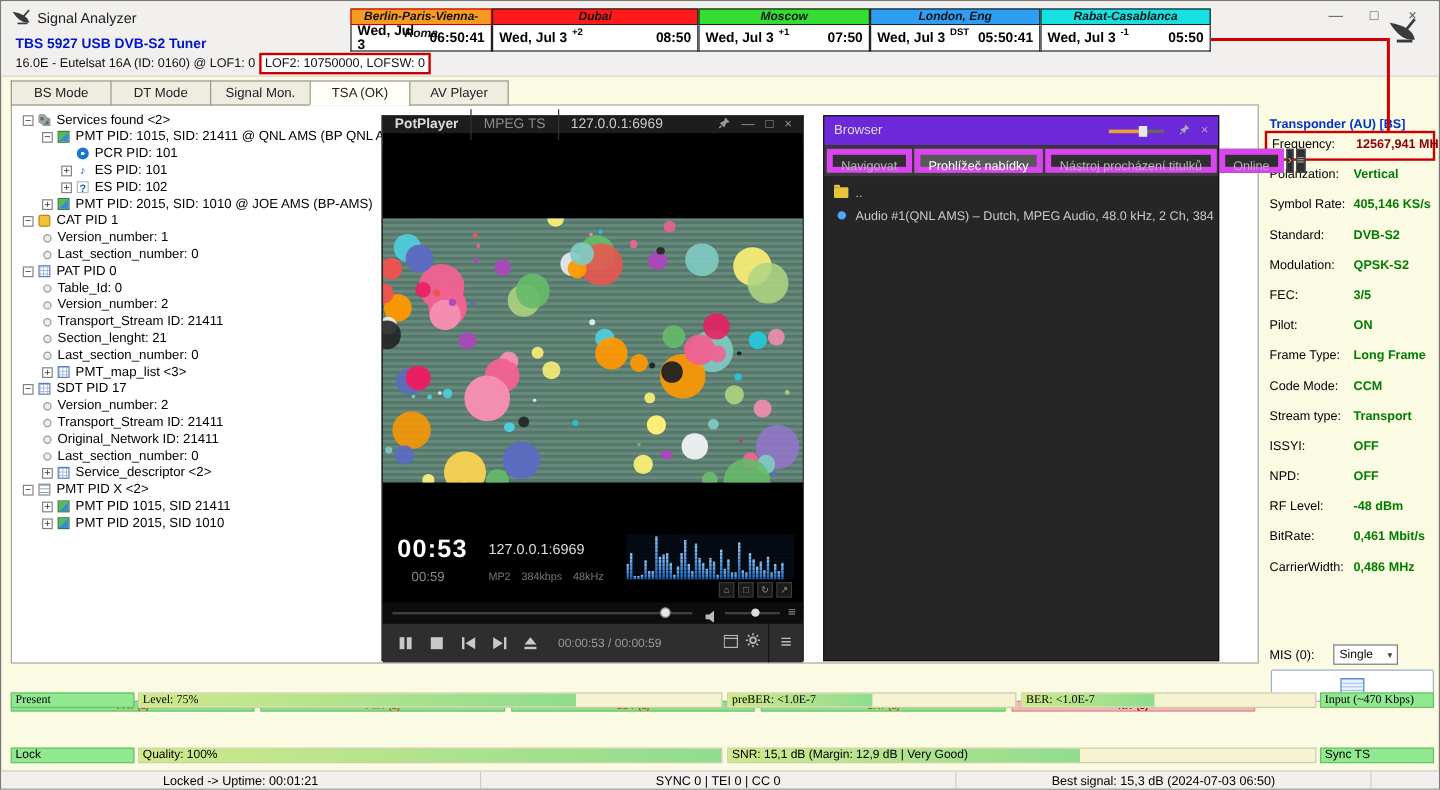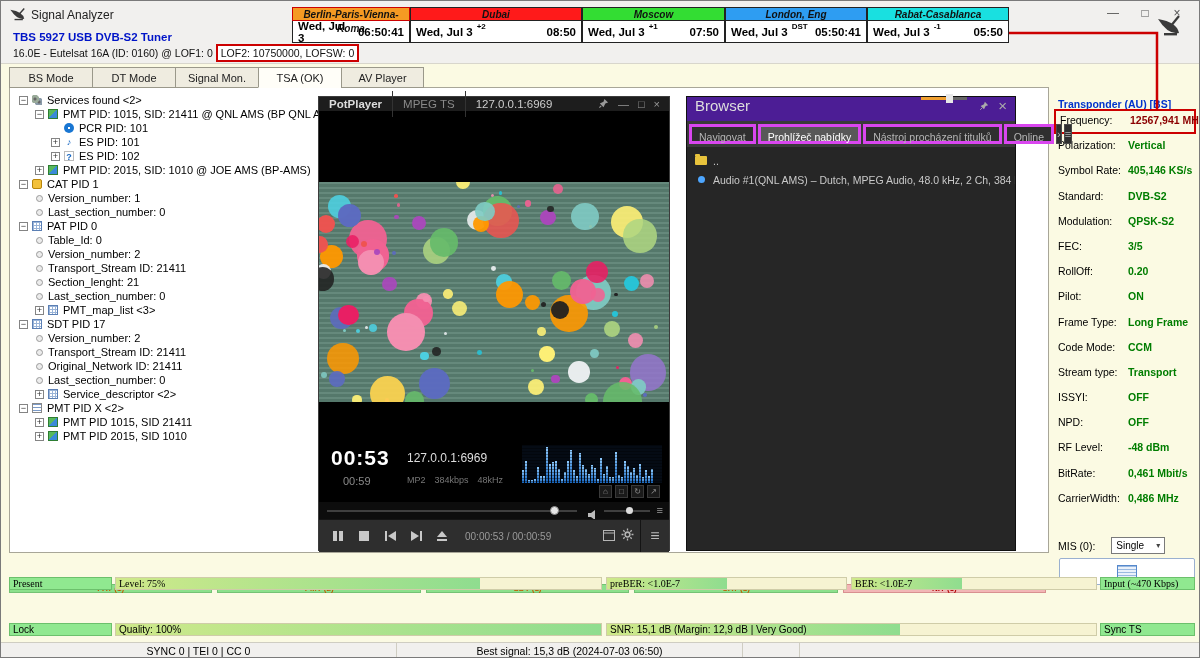--- a/index.html
+++ b/index.html
@@ -85,26 +85,26 @@
   .seek-menu{position:absolute;right:6px;top:2px;color:#9a9a9a;font-size:11px;}
   .controls{position:absolute;left:0;top:422px;width:100%;height:33px;background:#2e2e2e;border-top:1px solid #141414;
             display:flex;align-items:center;box-sizing:border-box;}
   .cbtn{width:26px;height:26px;display:flex;align-items:center;justify-content:center;color:#c8c8c8;flex:none;}
   .cbtn:first-child{margin-left:6px;}
   .ctrl-time{font-size:10px;color:#9a9a9a;margin-left:10px;white-space:nowrap;}
   .right-icons{margin-left:auto;display:flex;align-items:center;gap:6px;color:#b5b5b5;}
   .menu-btn{width:28px;height:32px;border-left:1px solid #141414;display:flex;align-items:center;justify-content:center;color:#bbb;margin-left:6px;}
   
   .browser{position:absolute;left:685px;top:95px;width:330px;height:455px;background:#262626;border:1px solid #101010;box-sizing:border-box;z-index:4;}
-  .browser-titlebar{height:24px;background:#4c1d95;display:flex;align-items:flex-start;color:#ddd;font-size:15px;padding:0 8px;box-sizing:border-box;}
+  .browser-titlebar{height:24px;background:#6d28d9;display:flex;align-items:center;color:#ddd;font-size:11px;padding:0 8px;box-sizing:border-box;}
   .b-slider{margin-left:auto;width:46px;height:3px;background:linear-gradient(to right,#f0a030 0 60%,#666 60%);position:relative;margin-right:12px;}
   .b-knob{position:absolute;left:25px;top:-3px;width:7px;height:9px;background:#e8e8e8;}
   .b-icons{display:flex;gap:9px;color:#aaa;align-items:center;}
   .browser-tabs{height:26px;background:#3a3a3a;display:flex;align-items:center;padding:0 2px;gap:2px;}
-  .btab{height:20px;line-height:20px;padding:0 7px;font-size:10.5px;color:#b5b5b5;background:#2f2f2f;border:3px solid #d946ef;white-space:nowrap;box-sizing:border-box;}
+  .btab{height:20px;line-height:20px;padding:0 7px;font-size:10.5px;color:#b5b5b5;background:#2f2f2f;border:5px solid #d946ef;white-space:nowrap;box-sizing:border-box;}
   .btab.active{background:#585858;color:#fff;}
   .bsmall{width:18px;height:20px;line-height:18px;text-align:center;background:#2f2f2f;border:1px solid #4a4a4a;color:#b5b5b5;box-sizing:border-box;font-size:11px;}
   .browser-content{position:absolute;left:0;top:50px;right:0;bottom:0;background:#262626;padding-top:4px;}
   .bitem{display:flex;align-items:center;height:19px;padding:0 8px;color:#c9c9c9;font-size:10.5px;white-space:nowrap;overflow:hidden;}
   .fold{width:12px;height:9px;background:#e8c33c;border-radius:1px;position:relative;margin-right:6px;flex:none;}
   .fold:before{content:"";position:absolute;left:0;top:-2px;width:5px;height:2px;background:#e8c33c;border-radius:1px 1px 0 0;}
   .adot{width:7px;height:7px;border-radius:50%;background:#4da6ff;margin:0 8px 0 3px;flex:none;}
   
   .tp-title{position:absolute;left:1057px;top:97px;color:#0033cc;font-weight:bold;font-size:10.5px;}
   .tprows{position:absolute;left:1053px;top:108px;width:142px;}
@@ -643,24 +643,20 @@
       </div>
       <div class="tprow">
         <span class="tplabel">Modulation:</span>
         <span class="tpvalue">QPSK-S2</span>
       </div>
       <div class="tprow">
         <span class="tplabel">FEC:</span>
         <span class="tpvalue">3/5</span>
       </div>
       <div class="tprow">
-        <span class="tplabel">RollOff:</span>
-        <span class="tpvalue">0.20</span>
-      </div>
-      <div class="tprow">
         <span class="tplabel">Pilot:</span>
         <span class="tpvalue">ON</span>
       </div>
       <div class="tprow">
         <span class="tplabel">Frame Type:</span>
         <span class="tpvalue">Long Frame</span>
       </div>
       <div class="tprow">
         <span class="tplabel">Code Mode:</span>
         <span class="tpvalue">CCM</span>
@@ -748,20 +744,21 @@
       </div>
       <div class="sbar meter" style="left: 605px; width: 491px;">
         <div class="fill" style="width: 60%;"></div>
         <span class="sbar-label">SNR: 15,1 dB (Margin: 12,9 dB | Very Good)</span>
       </div>
       <div class="sbar solid" style="left: 1099px; width: 95px;">
         <span class="sbar-label">Sync TS</span>
       </div>
     </div>
   <div class="statusbar" id="statusbar">
+      <div class="sb-cell" style="width: 400px;">Locked -&gt; Uptime: 00:01:21</div>
       <div class="sb-cell" style="width: 396px;">SYNC 0 | TEI 0 | CC 0</div>
       <div class="sb-cell" style="width: 346px;">Best signal: 15,3 dB (2024-07-03 06:50)</div>
       <div class="sb-cell" style="width: 57px;"></div>
     </div>
 
   <svg class="annot">
     <polyline points="1008,32 1156,32 1156,109" fill="none" stroke="#cc0000" stroke-width="2.5"></polyline>
   </svg>
 </div>
 

